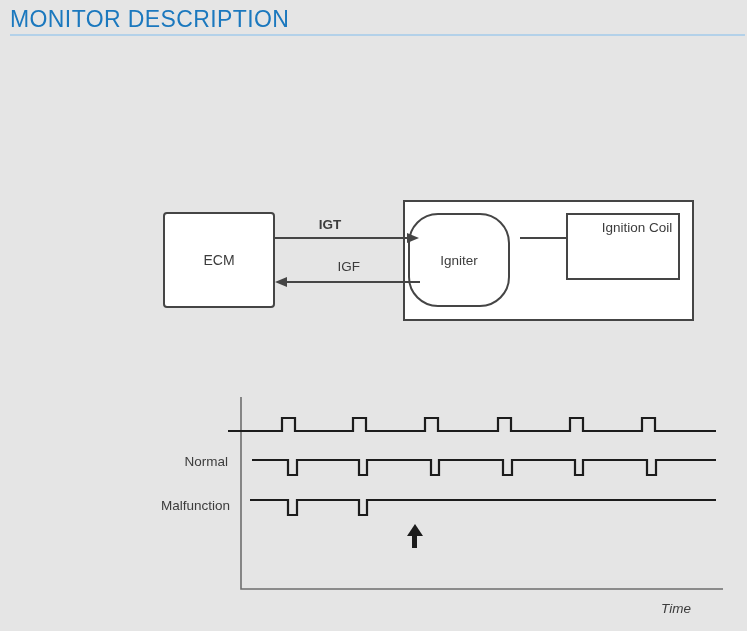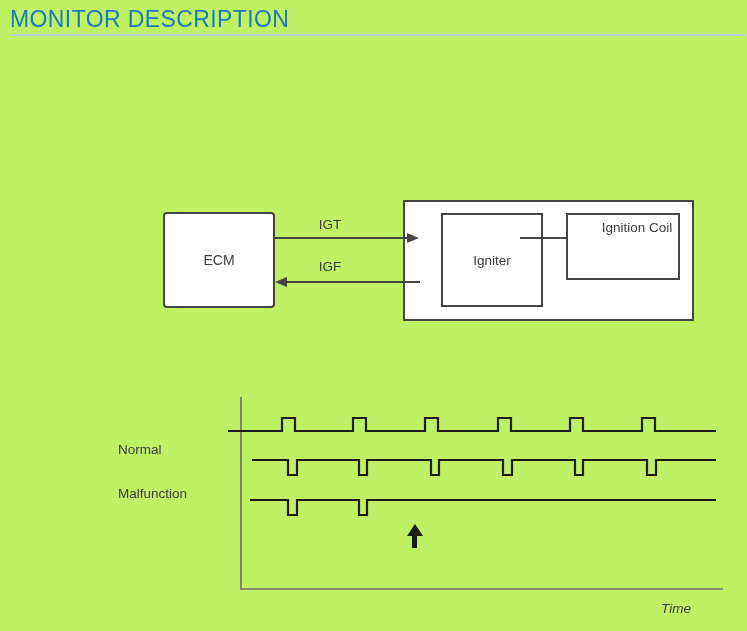--- a/index.html
+++ b/index.html
@@ -1,56 +1,56 @@
 <!DOCTYPE html>
 <html><head>
 <meta charset="utf-8">
 <style>
   html,body { margin:0; padding:0; background:#ffffff; }
   .page {
-    position:relative; width:747px; height:631px; background:#bef264; overflow:hidden;
+    position:relative; width:747px; height:631px; background:#e5e5e5; overflow:hidden;
     font-family:"Liberation Sans", sans-serif; color:#3c3c3c;
   }
   
   .heading {
     position:absolute; left:10px; top:6px; font-size:23px; letter-spacing:0.4px;
     color:#1b78be; font-weight:500; white-space:nowrap;
   }
   .heading-rule { position:absolute; left:10px; top:34px; width:735px; height:2px; background:#b3d1e9; }
 
   
   .box { position:absolute; border:2px solid #454545; box-sizing:border-box; background:#ffffff; }
   .ecm { left:163px; top:212px; width:112px; height:96px; border-radius:4px;
          display:flex; align-items:center; justify-content:center; font-size:14px; }
   .assembly { left:403px; top:200px; width:291px; height:121px; }
-  .igniter { left:441px; top:213px; width:102px; height:94px;
-             display:flex; align-items:center; justify-content:center; font-size:13.5px; }
+  .igniter { left:408px; top:213px; width:102px; height:94px;
+             display:flex; align-items:center; justify-content:center; font-size:13.5px;border-radius:30px; }
   .coil { left:566px; top:213px; width:114px; height:67px; text-align:center;
           font-size:13.5px; padding-top:5px;padding-left:28px; }
   .hline { position:absolute; height:2px; background:#454545; }
   .igt-line { left:274px; top:237px; width:134px; }
   .igf-line { left:287px; top:281px; width:133px; }
   .connector { left:520px; top:237px; width:48px; }
   .arrow-right { position:absolute; left:407px; top:233px; width:0; height:0;
     border-top:5px solid transparent; border-bottom:5px solid transparent; border-left:12px solid #454545; }
   .arrow-left { position:absolute; left:275px; top:277px; width:0; height:0;
     border-top:5px solid transparent; border-bottom:5px solid transparent; border-right:12px solid #454545; }
   .lbl { position:absolute; font-size:13.5px; white-space:pre; }
-  .lbl-igt { left:300px; top:217px; width:60px; text-align:center; }
-  .lbl-igf { left:300px; top:259px; width:60px; text-align:center; }
+  .lbl-igt { left:300px; top:217px; width:60px; text-align:center;font-weight:bold; }
+  .lbl-igf { left:300px; top:259px; width:60px; text-align:right; }
   .caption { position:absolute; left:403px; top:330px; width:291px; text-align:center; font-size:13.5px; }
 
   
   .timing-svg { position:absolute; left:0; top:0; width:747px; height:631px; pointer-events:none; }
   .axis-path { stroke:#6e6e6e; stroke-width:1.6; fill:none; }
   .wave-path { stroke:#1c1c1c; stroke-width:2.2; fill:none; stroke-linejoin:miter; }
   .sig-label { position:absolute; left:45px; font-size:13.5px; line-height:17px; }
   .sig-igt { top:381px; }
   .sig-igf { top:453px; }
-  .row-label { position:absolute; font-size:13.5px; text-align:left; }
+  .row-label { position:absolute; font-size:13.5px; text-align:right;margin-top:12px; }
   .row-normal { left:118px; top:442px; width:110px; }
   .row-malfunction { left:118px; top:486px; width:112px; }
   .circuit-open { position:absolute; left:350px; top:551px; width:140px; text-align:center; font-size:13.5px; }
   .time-label { position:absolute; left:631px; top:601px; width:60px; text-align:right; font-size:13.5px;font-style:italic; }
   .up-arrow-head { position:absolute; left:407px; top:524px; width:0; height:0;
     border-left:8px solid transparent; border-right:8px solid transparent; border-bottom:12px solid #1c1c1c; }
   .up-arrow-stem { position:absolute; left:412px; top:535px; width:5px; height:13px; background:#1c1c1c; }
 </style>
 </head>
 <body>

